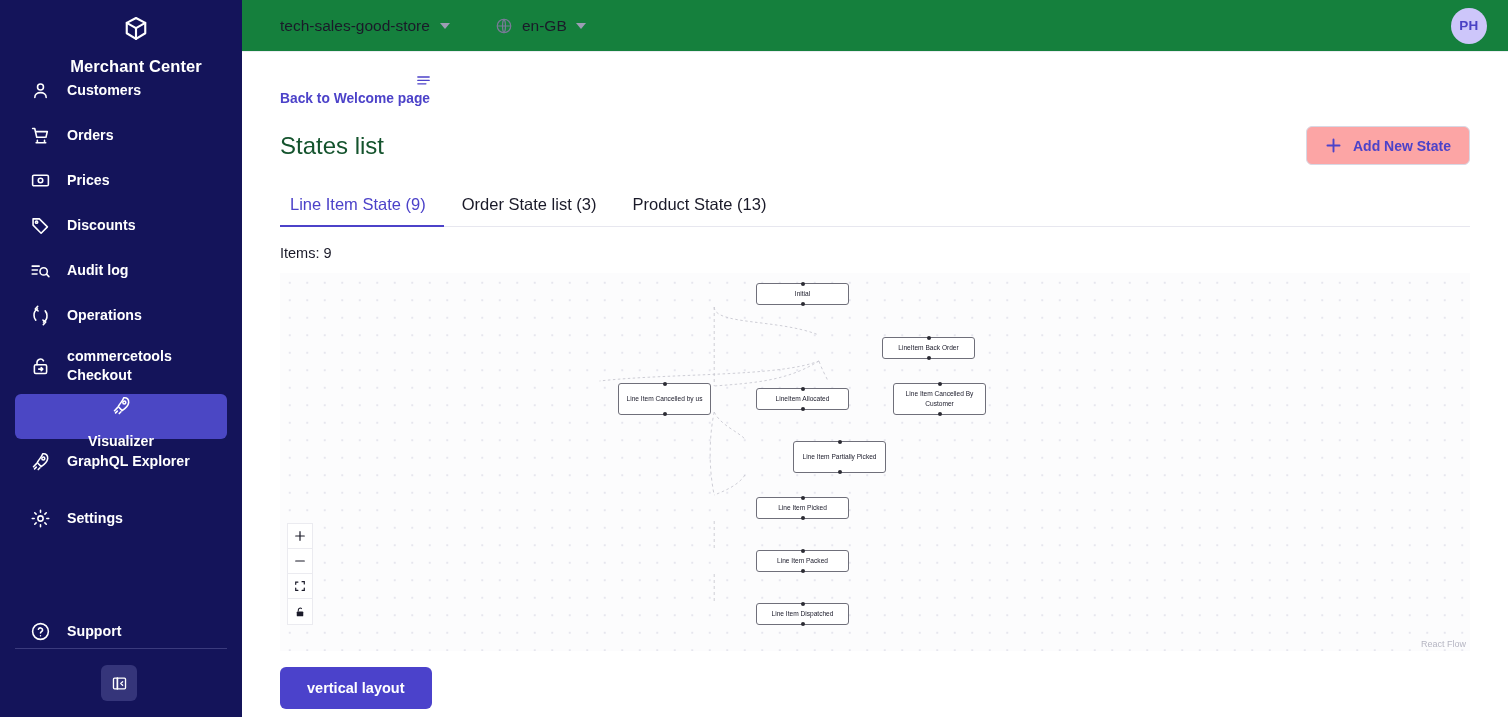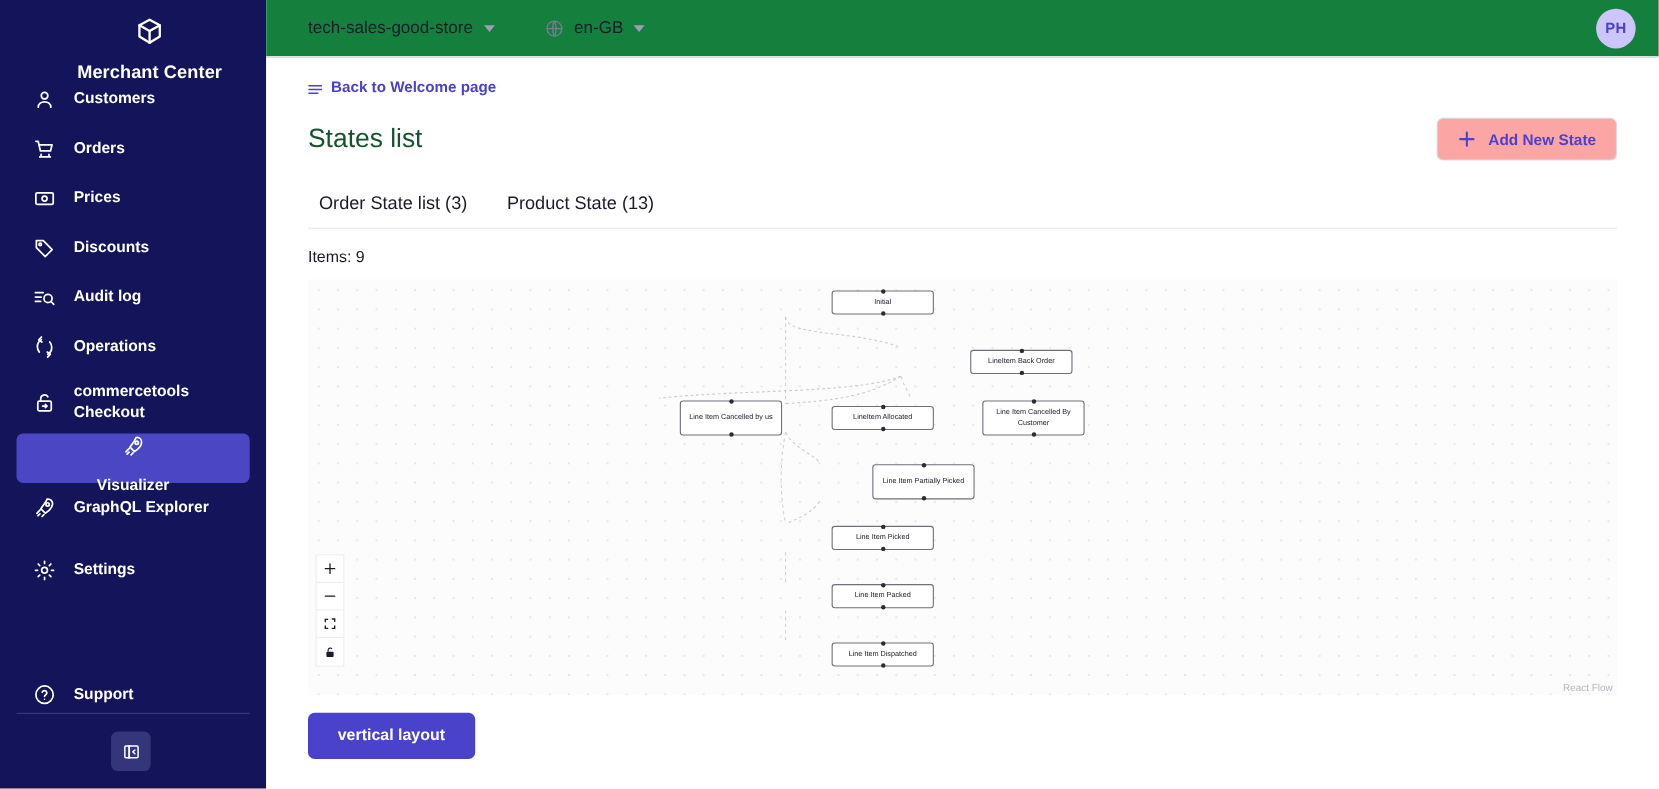--- a/index.html
+++ b/index.html
@@ -77,22 +77,22 @@
   .locale-name { font-size: 15.5px; color: #1a1a29; }
   .topbar-spacer { flex: 1; }
   .avatar {
     width: 36px; height: 36px; border-radius: 50%;
     background: #cdc6fa; color: #4a41c4; font-size: 13.5px;
     font-weight: bold; display: flex; align-items: center;
     justify-content: center; cursor: pointer; letter-spacing: .4px;
   }
 
   .backlink {
-    display: flex; align-items: center; gap: 8px;
-    padding: 20px 0 0 38px; cursor: pointer; width: max-content;
+    display: flex; align-items: flex-end; gap: 8px;
+    padding: 20px 0 0 38px; cursor: pointer; width: max-content; flex-direction: column;
   }
   .backlink-icon { width: 13px; height: 11px; }
   .backlink-text { color: #4c42c9; font-size: 13.8px; font-weight: bold; }
 
   .page-head {
     display: flex; align-items: center; padding: 20px 38px 0 38px;
   }
   .page-title { font-size: 24px; color: #14532d; font-weight: normal; }
   .head-spacer { flex: 1; }
   .add-btn {
@@ -359,20 +359,21 @@
         <span class="plus">
           <svg viewBox="0 0 18 18" width="17" height="17" fill="none" stroke="#4c42c9" stroke-width="2" stroke-linecap="round">
             <path d="M9 2.6v12.8M2.6 9h12.8"></path>
           </svg>
         </span>
         <span class="add-btn-label">Add New State</span>
       </button>
     </div>
 
     <div class="tabs">
+      <button class="tab active">Line Item State (9)</button>
       <button class="tab">Order State list (3)</button>
       <button class="tab">Product State (13)</button>
     </div>
 
     <div class="items-count">Items: 9</div>
 
     <div class="canvas-wrap">
       <svg class="flow-svg" viewBox="0 0 1432 378" preserveAspectRatio="none">
         <g fill="none" stroke="#c9c9d2" stroke-width="1" stroke-dasharray="3,3">
 

